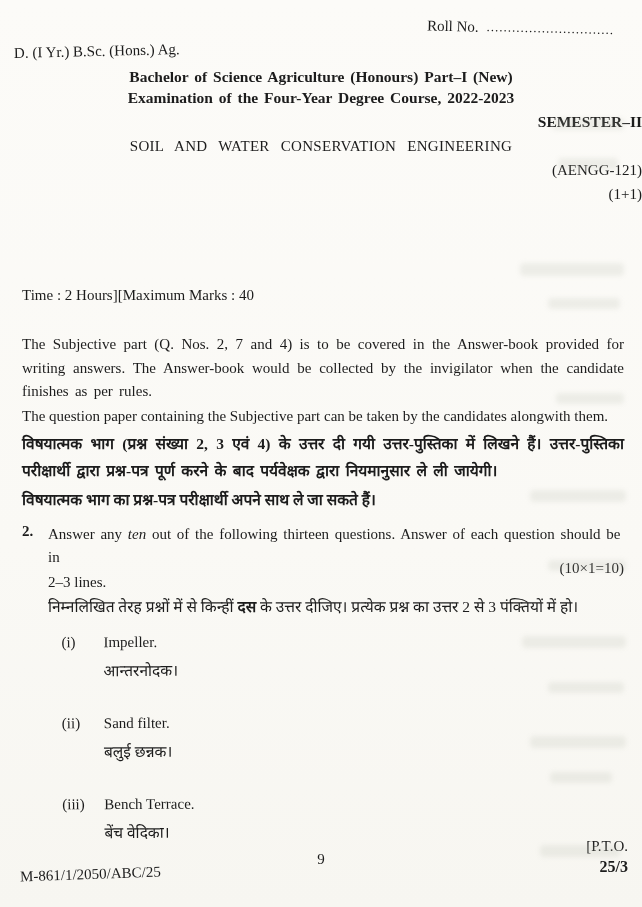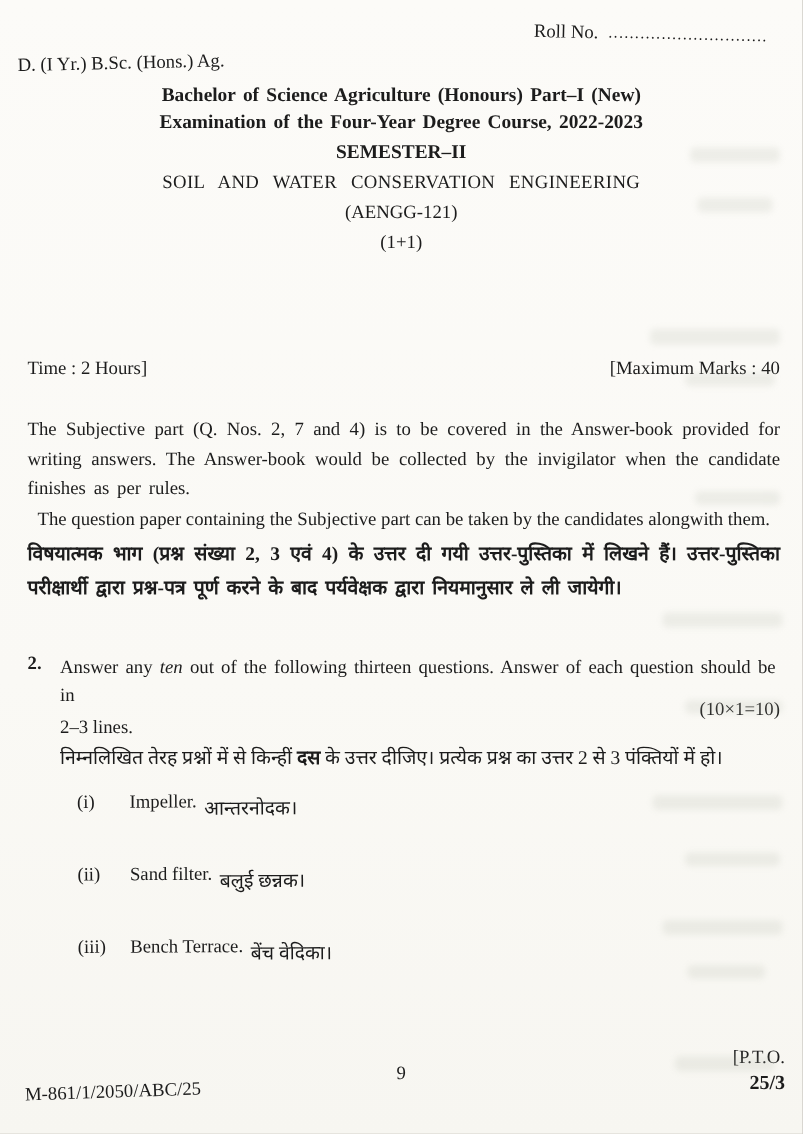--- a/index.html
+++ b/index.html
@@ -17,51 +17,51 @@
   
   .roll-line{top:20px;right:10px;width:205px;display:flex;align-items:baseline;gap:8px;
     font-size:15px;transform:rotate(1.4deg);}
   .roll-dots{letter-spacing:1px;font-size:13px;white-space:nowrap;overflow:hidden;flex:1;
     transform:translateY(-1px);}
   .program-line{top:43px;left:14px;font-size:15px;transform:rotate(-1.3deg);}
   .title-block{top:66px;left:0;right:0;text-align:center;line-height:21px;}
   .title-bold{font-weight:bold;font-size:15.5px;word-spacing:2px;}
   .title-reg{font-size:15px;}
   .subject-line{word-spacing:7px;letter-spacing:.3px;}
-  .gap3{margin-top:3px;} .gap4{margin-top:4px;}
+  .gap3{margin-top:3px;text-align:right;} .gap4{margin-top:4px;}
   
   .section-block{top:206px;left:0;right:0;text-align:center;}
   .section-en{font-weight:bold;font-size:17px;letter-spacing:.5px;word-spacing:3px;}
   .section-hi{font-weight:bold;font-size:16px;margin-top:9px;}
   
-  .meta-row{top:287px;left:22px;right:18px;display:flex;justify-content:space-between;
+  .meta-row{top:287px;left:22px;right:18px;display:flex;
     font-size:15px;}
   
   .instructions{top:333px;left:22px;right:18px;}
-  .en-para{font-size:15px;line-height:23.5px;margin:0;text-align:center;}
+  .en-para{font-size:15px;line-height:23.5px;margin:0;}
   .just{text-align:justify;text-justify:inter-word;word-spacing:2.5px;}
   .hi{font-size:15.5px;line-height:27px;}
   .hi-para{margin:2px 0 0 0;font-weight:bold;}
   
   .q2{top:523px;left:22px;right:18px;}
   .q2-row{display:flex;}
   .q2-num{font-weight:bold;font-size:15px;width:26px;flex:0 0 26px;}
   .q2-body{flex:1;}
   .q2-line1{font-size:15px;line-height:23px;word-spacing:2px;}
   .q2-line2{display:flex;justify-content:space-between;align-items:baseline;
     font-size:15px;margin-top:5px;}
   .q2-marks{position:relative;top:-14px;}
   .q2-hi{margin-top:2px;}
   .it{font-style:italic;}
   .bld{font-weight:bold;}
   
   .items{top:633px;left:62px;right:60px;transform:rotate(-0.3deg);}
   .item{display:flex;margin-bottom:31px;}
   .item-num{width:42px;flex:0 0 42px;font-size:15px;}
-  .item-body{display:flex;flex-direction:row;gap:6px;}
+  .item-body{display:flex;flex-direction:column;gap:6px;}
   .item-en{font-size:15px;}
   .item-hi{font-size:15.5px;}
   
   .footer-code{left:20px;top:866px;font-size:15px;transform:rotate(-2deg);}
   .footer-page{left:0;right:0;top:851px;text-align:center;font-size:15px;}
   .footer-pto{right:14px;top:838px;font-size:15px;text-align:right;}
   .footer-paper{right:14px;top:858px;font-size:16px;font-weight:bold;}
   
   .ghost{position:absolute;background:#aeb3a4;opacity:.18;filter:blur(2.5px);
     border-radius:4px;}
@@ -90,20 +90,21 @@
 
   <div class="abs meta-row">
     <span>Time : 2 Hours]</span>
     <span>[Maximum Marks : 40</span>
   </div>
 
   <div class="abs instructions">
     <p class="en-para just">The Subjective part (Q. Nos. 2, 7 and 4) is to be covered in the Answer-book provided for writing answers. The Answer-book would be collected by the invigilator when the candidate finishes as per rules.</p>
     <p class="en-para" style="margin-top:1px;">The question paper containing the Subjective part can be taken by the candidates alongwith them.</p>
     <p class="hi hi-para just">विषयात्मक भाग (प्रश्न संख्या 2, 3 एवं 4) के उत्तर दी गयी उत्तर-पुस्तिका में लिखने हैं। उत्तर-पुस्तिका परीक्षार्थी द्वारा प्रश्न-पत्र पूर्ण करने के बाद पर्यवेक्षक द्वारा नियमानुसार ले ली जायेगी।</p>
+    <p class="hi hi-para">विषयात्मक भाग का प्रश्न-पत्र परीक्षार्थी अपने साथ ले जा सकते हैं।</p>
   </div>
 
   <div class="abs q2">
     <div class="q2-row">
       <span class="q2-num">2.</span>
       <div class="q2-body">
         <div class="q2-line1"><span>Answer any </span><span class="it">ten</span><span> out of the following thirteen questions. Answer of each question should be in</span></div>
         <div class="q2-line2">
           <span>2–3 lines.</span>
           <span class="q2-marks">(10×1=10)</span>

